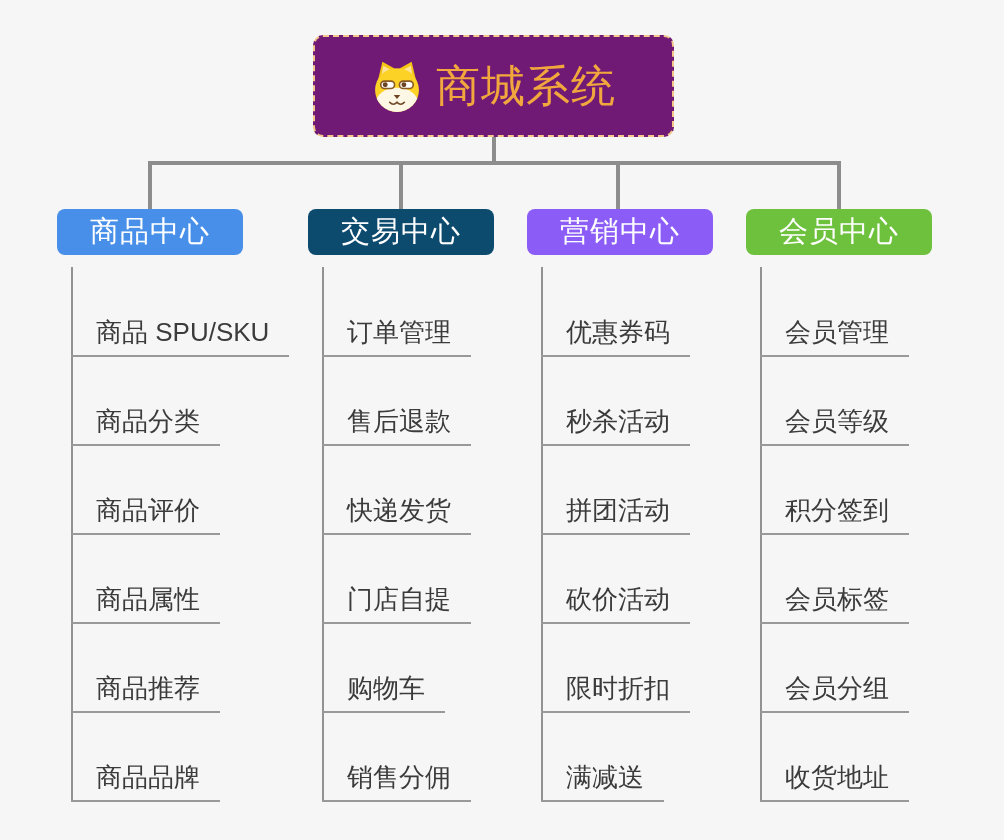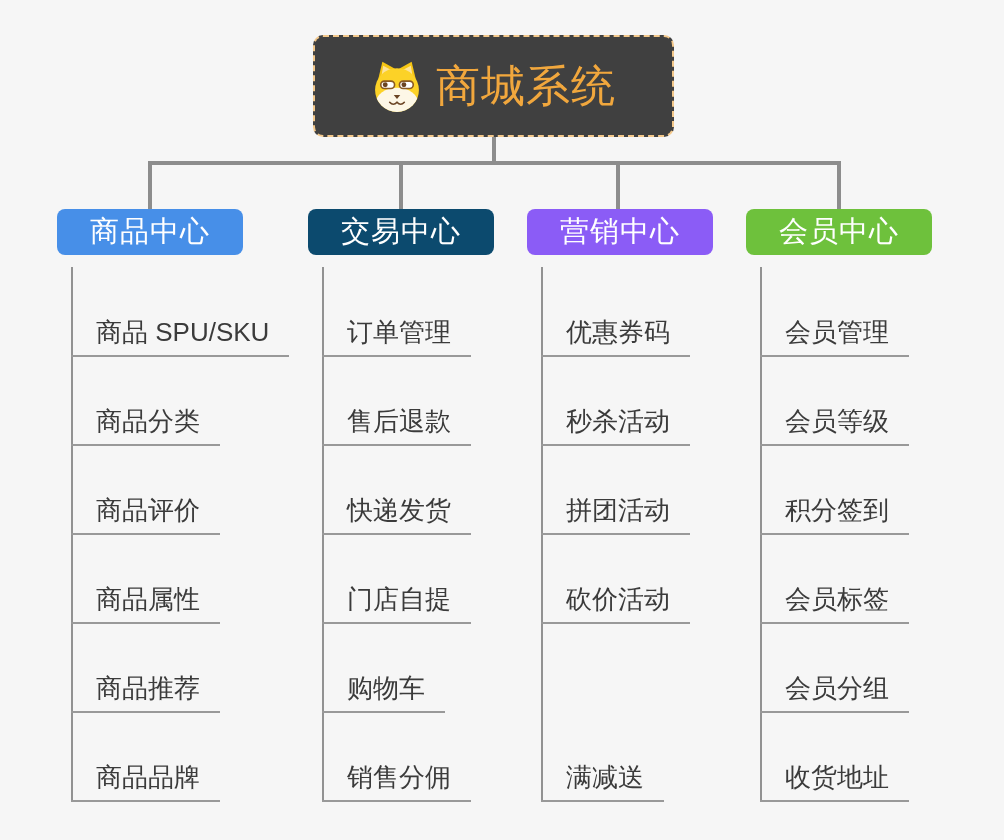--- a/index.html
+++ b/index.html
@@ -24,21 +24,21 @@
   .conn.drop.d2 { left: 399px; }
   .conn.drop.d3 { left: 616px; }
   .conn.drop.d4 { left: 837px; }
 
   
   .root-node {
     position: absolute;
     left: 313px; top: 35px;
     width: 361px; height: 102px;
     box-sizing: border-box;
-    background: #404040;
+    background: #701a75;
     border: 2px dashed #f3c88b;
     border-radius: 10px;
     display: flex;
     align-items: center;
     justify-content: center;
     gap: 13px;
     cursor: pointer;
     font-family: Liberation Mono, monospace;
   }
   .root-title {
@@ -161,20 +161,21 @@
     <div class="leaf r6">销售分佣</div>
   </div>
 
   <div class="branch b3">
     <div class="branch-box" style="background: #8b5cf6;">营销中心</div>
     <div class="spine"></div>
     <div class="leaf r1">优惠券码</div>
     <div class="leaf r2">秒杀活动</div>
     <div class="leaf r3">拼团活动</div>
     <div class="leaf r4">砍价活动</div>
+    <div class="leaf r5">限时折扣</div>
     <div class="leaf r6">满减送</div>
   </div>
 
   <div class="branch b4">
     <div class="branch-box" style="background: rgb(110, 193, 60);">会员中心</div>
     <div class="spine"></div>
     <div class="leaf r1">会员管理</div>
     <div class="leaf r2">会员等级</div>
     <div class="leaf r3">积分签到</div>
     <div class="leaf r4">会员标签</div>

